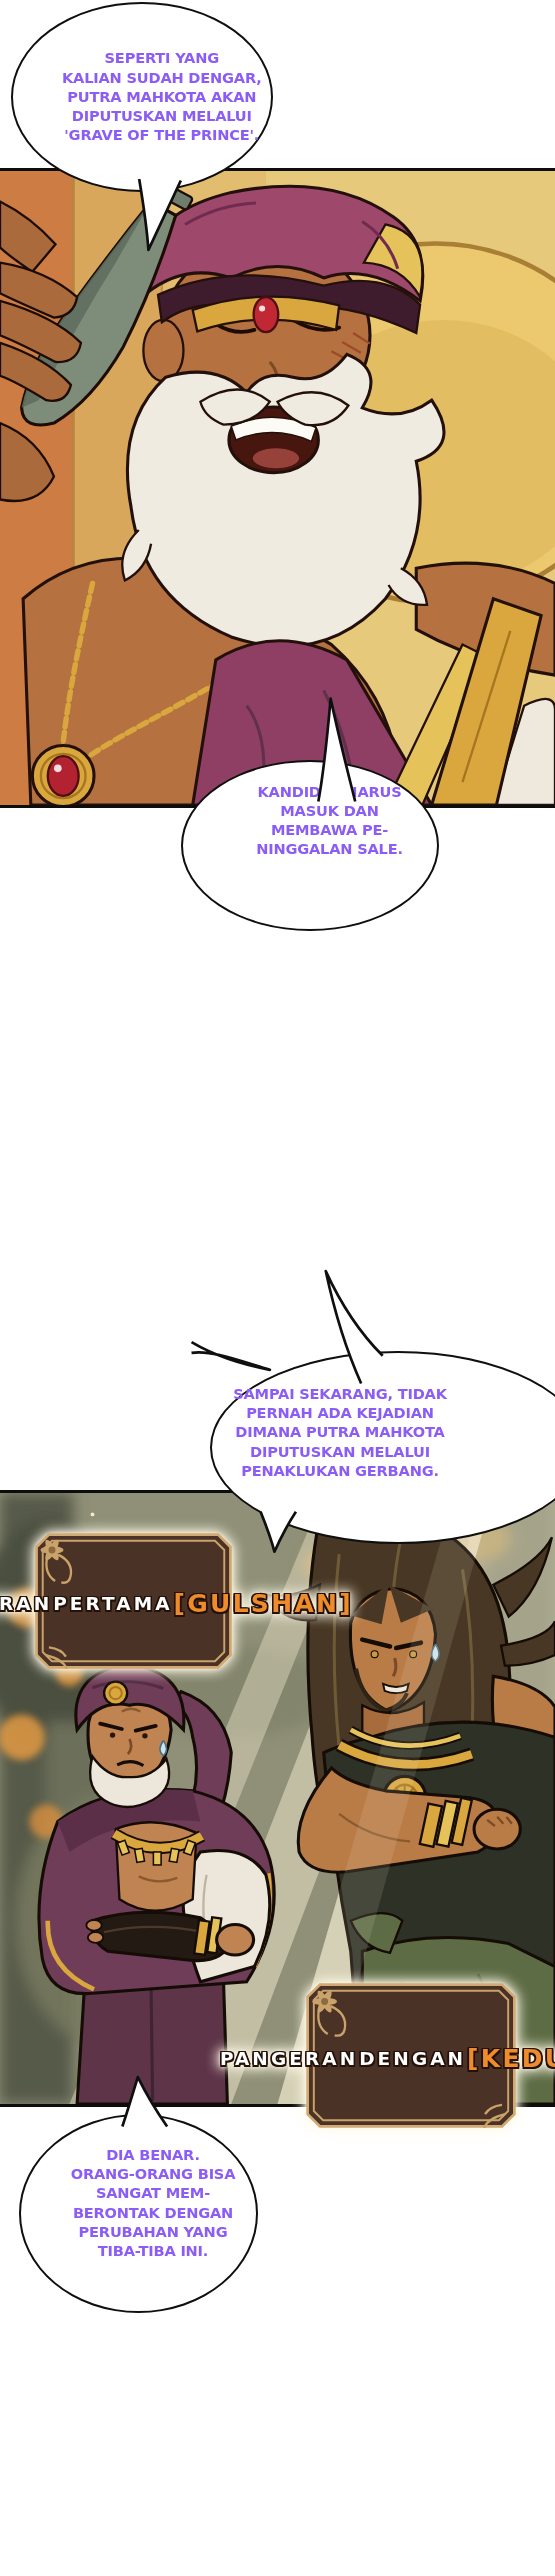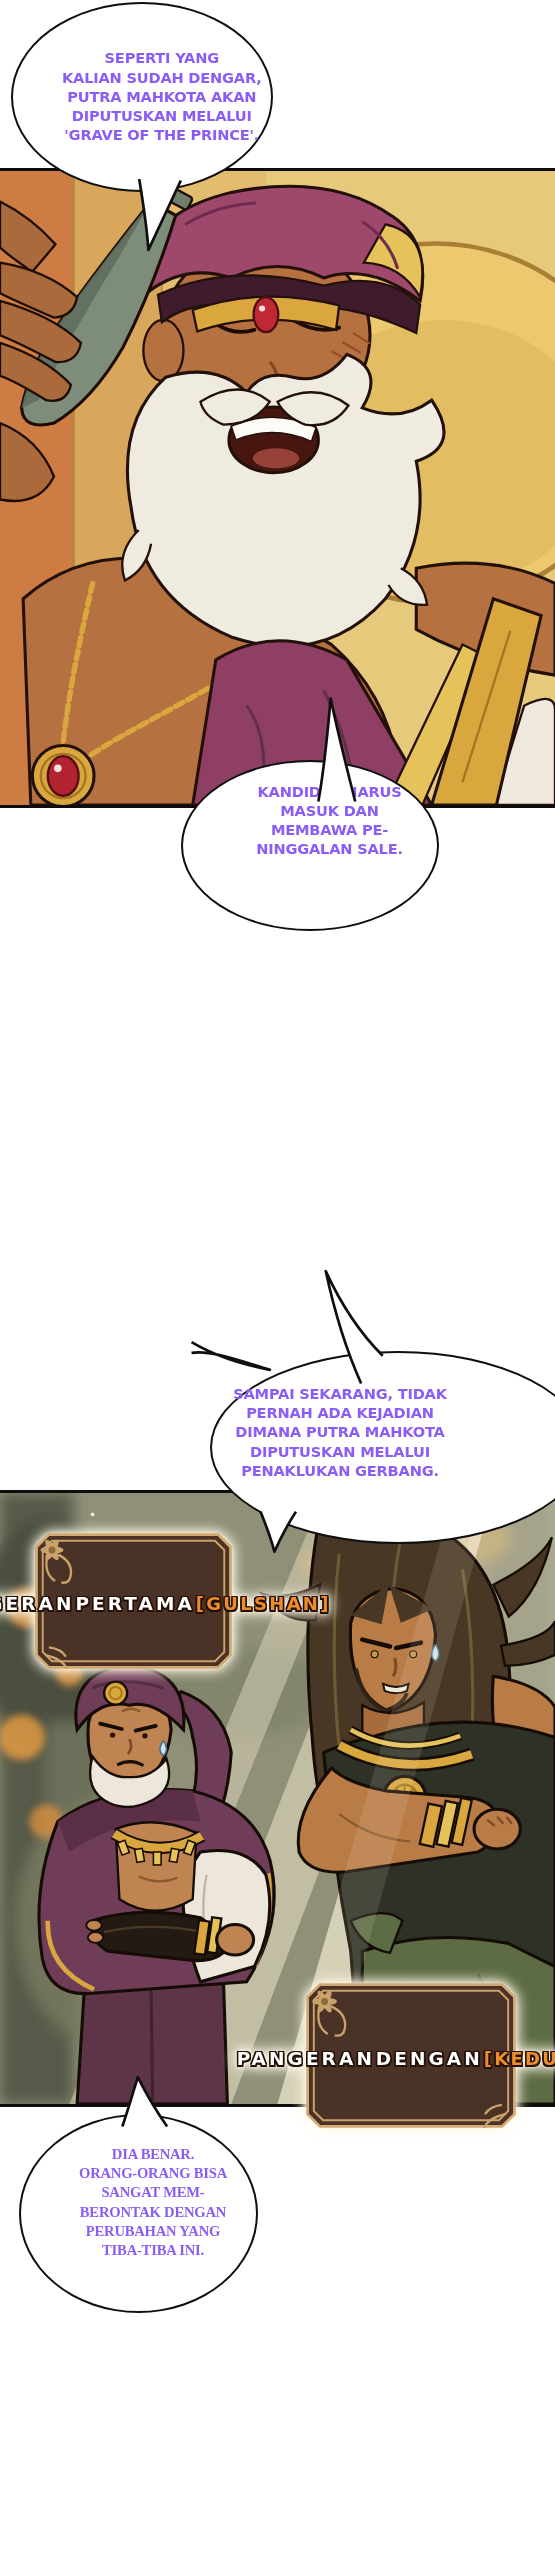--- a/index.html
+++ b/index.html
@@ -20,41 +20,41 @@
     position:absolute; background:#ffffff; border:2.7px solid #0f0f0f; border-radius:50%;
     display:flex; align-items:center; justify-content:center; text-align:center;
     color:#8b5cf6; font-weight:bold; font-size:14.6px; line-height:1.32;
     box-sizing:border-box; z-index:6;
   }
   .bubble-text { white-space:pre-line; display:block; letter-spacing:-0.2px; }
   #b1 { left:10.8px;  top:1.5px;    width:262px; height:190px; padding-left:40px; }
   #b2 { left:181px; top:760px; width:258px; height:171px; padding-left:39px; padding-bottom:51px; }
   #b3 { left:7.7px;  top:1047px; width:332px; height:310px; padding-left:46px; padding-top:17px; z-index:5; }
   #b4 { left:210px; top:1351px; width:376px; height:193px; padding-right:116px; padding-bottom:31px; }
-  #b5 { left:19px;  top:2114px; width:239px; height:199px; padding-left:29px; padding-bottom:21.6px;font-family:Liberation Serif, serif; }
+  #b5 { left:19px;  top:2114px; width:239px; height:199px; padding-left:29px; padding-bottom:21.6px; }
   .tail { position:absolute; z-index:7; }
 
   .plate {
     position:absolute; z-index:4;
     filter: drop-shadow(0 0 7px rgba(255,250,232,0.95)) drop-shadow(0 0 2.3px rgba(255,250,232,0.9));
   }
   #plate1 { left:35px;  top:1533px; width:197px; height:136px; }
   #plate2 { left:306px; top:1983px; width:210px; height:145px; }
   .plate-frame { position:absolute; left:0; top:0; width:100%; height:100%; }
   .plate-text {
     position:absolute; inset:0; display:flex; flex-direction:row;
     align-items:center; justify-content:center; padding-top:6.2px; gap:0.8px;
   }
   .plate-title {
     color:#ffffff; font-weight:bold; font-size:18.5px; line-height:21.6px; letter-spacing:3.1px;
     text-shadow:-1.5px -1.5px 0 #241109, 1.5px -1.5px 0 #241109, -1.5px 1.5px 0 #241109, 1.5px 1.5px 0 #241109,
                  0 -1.5px 0 #241109, 0 1.5px 0 #241109, -1.5px 0 0 #241109, 1.5px 0 0 #241109;
   }
   .plate-name {
-    color:#ee8b2b; font-weight:bold; font-size:18px; line-height:21.6px; letter-spacing:2.3px;
+    color:#ee8b2b; font-weight:bold; font-size:25px; line-height:21.6px; letter-spacing:2.3px;
     text-shadow:-1.5px -1.5px 0 #241109, 1.5px -1.5px 0 #241109, -1.5px 1.5px 0 #241109, 1.5px 1.5px 0 #241109,
                  0 -1.5px 0 #241109, 0 1.5px 0 #241109, -1.5px 0 0 #241109, 1.5px 0 0 #241109;
   }
 </style>
 </head>
 <body>
 
 <div class="page">
 
   <div class="panel" id="panel1">

